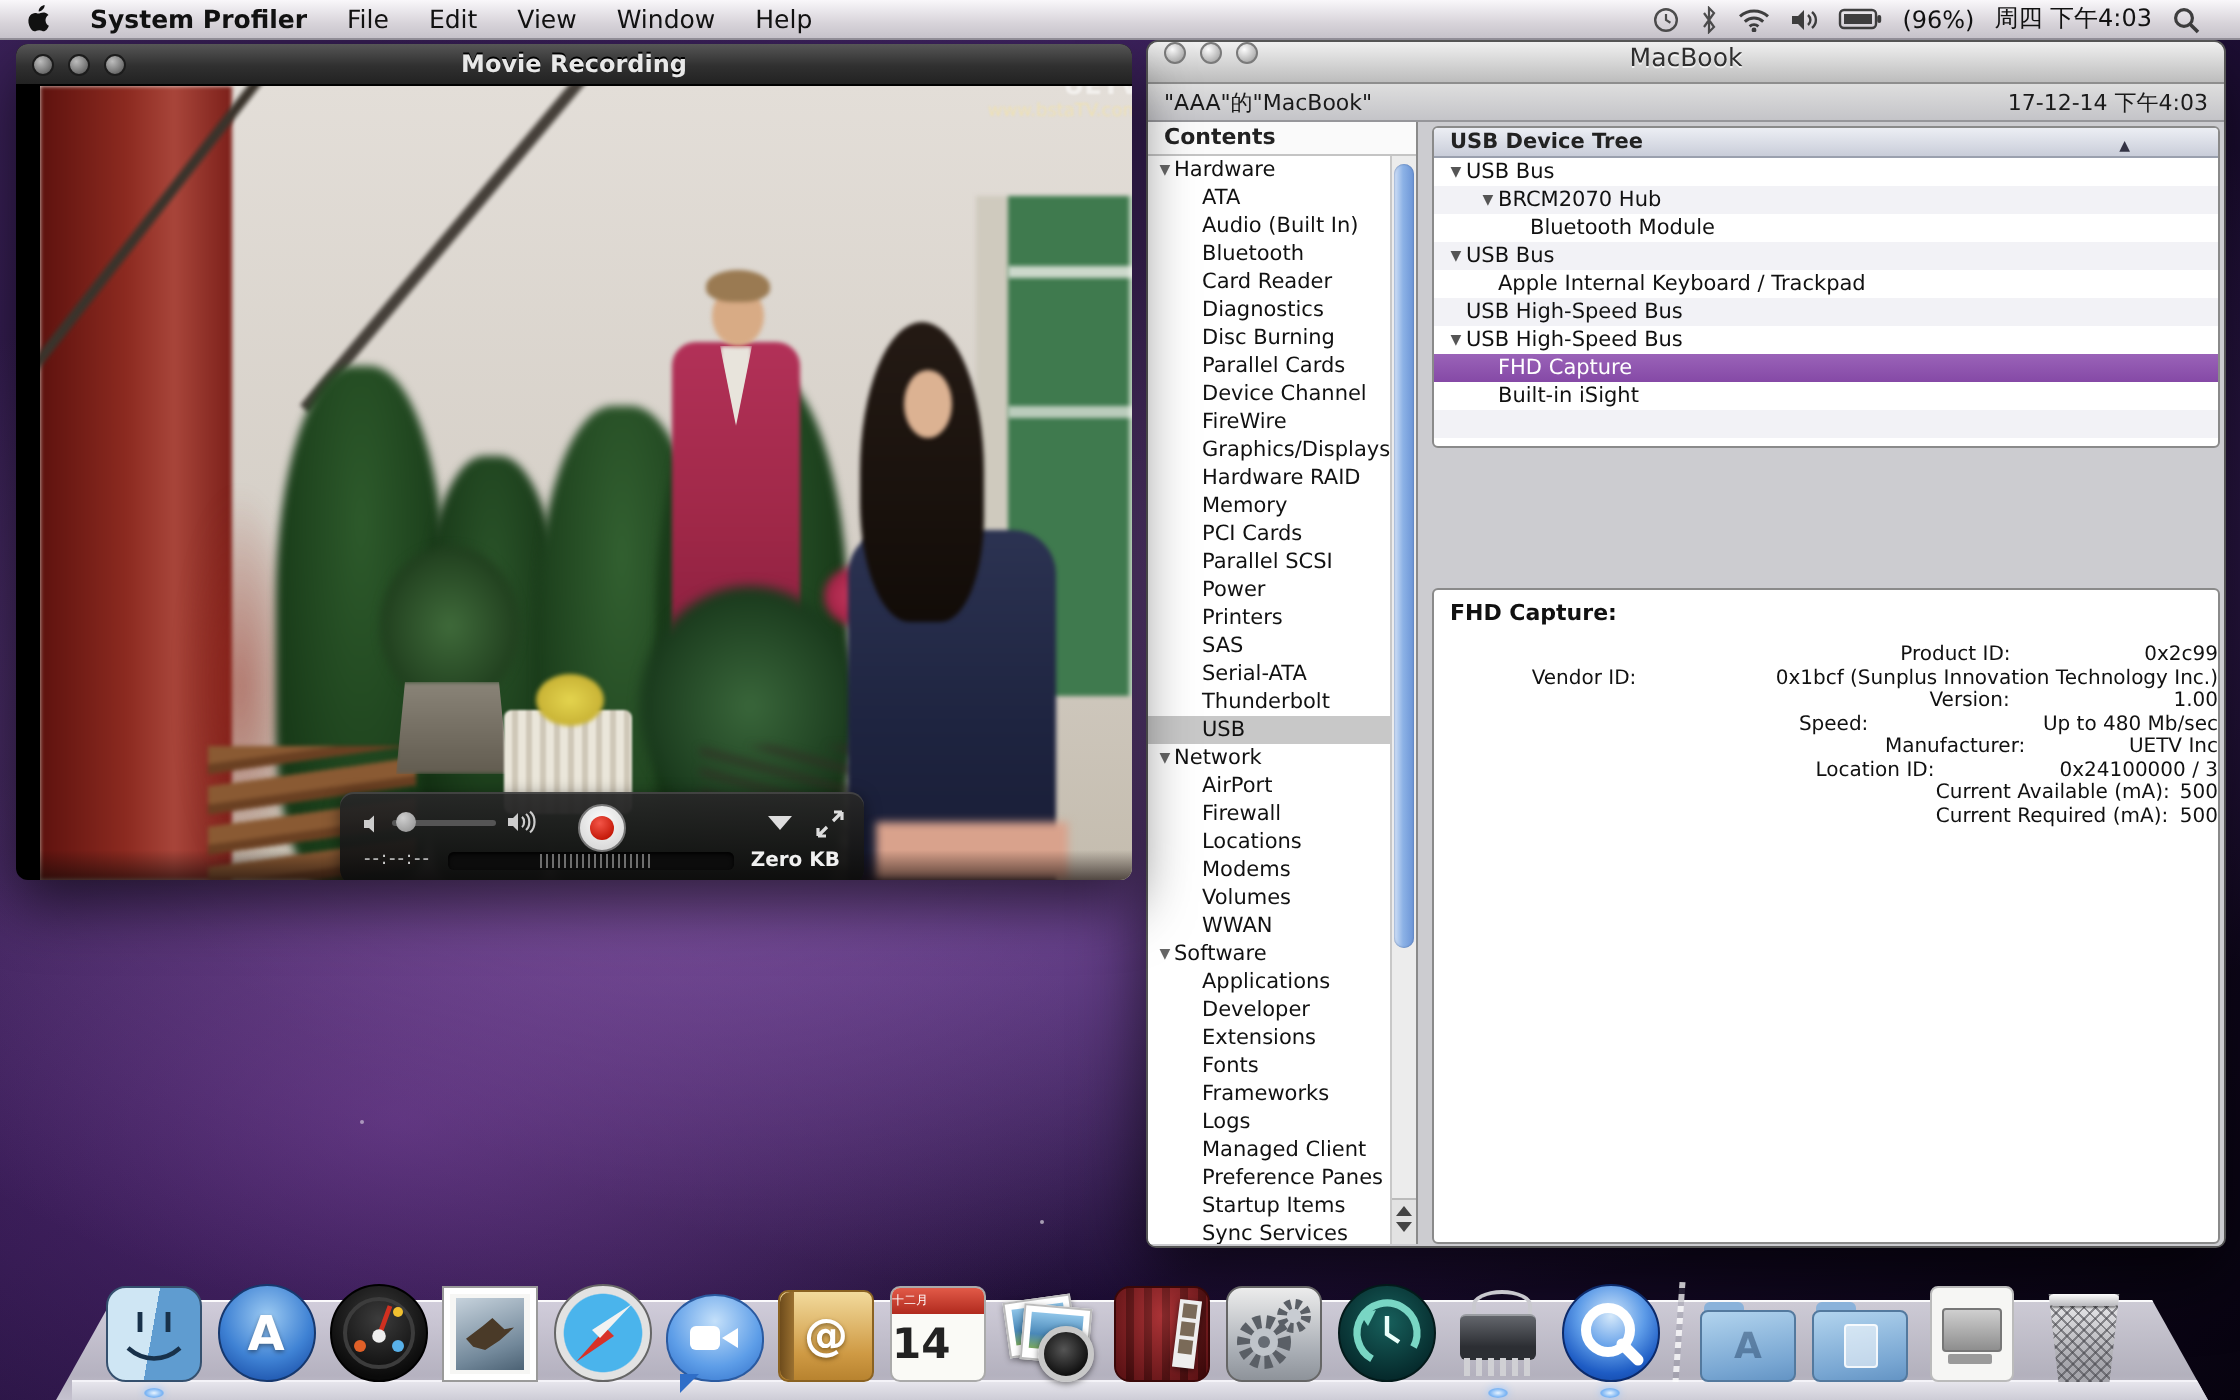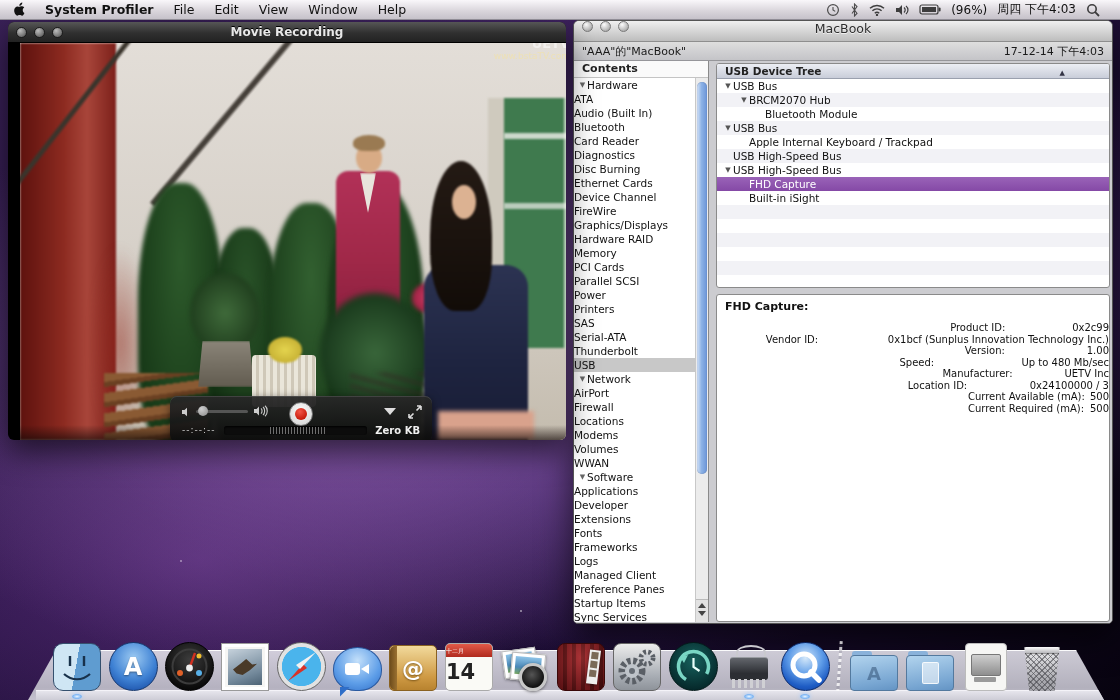--- a/index.html
+++ b/index.html
@@ -126,30 +126,30 @@
     display:flex;align-items:center;justify-content:space-between;padding:0 8px;font-size:11px;color:#1a1a1a;}
   .sp-body{position:relative;height:564px;background:#ccccd0;}
   .sp-sidebar{position:absolute;left:0;top:0;bottom:3px;width:134px;background:#fff;border-right:1px solid #8a8a8a;}
   .sb-head{height:16px;line-height:16px;padding-left:8px;font-size:11px;font-weight:bold;color:#222;
     background:#fafafa;border-bottom:1px solid #c4c4c4;}
   .sb-list{position:absolute;left:0;right:13px;top:17px;bottom:0;overflow:hidden;}
   .sb-row{height:14px;line-height:14px;font-size:10.5px;color:#111;white-space:nowrap;display:flex;align-items:center;}
   .sb-row.sel{background:#c8c8c8;}
   .sb-tri{font-size:7px;color:#666;width:9px;text-align:center;flex:0 0 9px;}
   .sb-l0{padding-left:4px;}
-  .sb-l1{}
+  .sb-l1{padding-left:27px;}
   .sb-scroll{position:absolute;right:0;top:17px;bottom:0;width:13px;background:#ececec;
     border-left:1px solid #c8c8c8;box-sizing:border-box;}
   .sb-thumb{position:absolute;left:1px;right:1px;top:4px;height:72%;border-radius:6px;
     background:linear-gradient(90deg,#d4e2f6,#8cb2e6 45%,#6b94d6);box-shadow:inset 0 0 1px #4a6aa0;}
   .sb-arrows{position:absolute;left:0;right:0;bottom:0;height:22px;background:#e2e2e2;border-top:1px solid #bbb;}
   .sb-up,.sb-dn{width:0;height:0;margin:3px auto 0;border-left:4px solid transparent;border-right:4px solid transparent;}
   .sb-up{border-bottom:5px solid #444;}
   .sb-dn{border-top:5px solid #444;}
-  .sp-tree{position:absolute;left:142px;right:2px;top:2px;height:225px;background:#fff;
+  .sp-tree{position:absolute;left:142px;right:2px;top:2px;height:161px;background:#fff;
     border:1px solid #8a8a8a;border-radius:3px;box-sizing:border-box;overflow:hidden;}
   .tree-head{height:14px;background:linear-gradient(#eceef4,#c9cdd9);border-bottom:1px solid #9aa0ae;
     font-size:10.5px;font-weight:bold;color:#222;line-height:14px;padding-left:8px;position:relative;}
   .tree-sort{position:absolute;right:44px;top:2px;font-size:7px;color:#334;}
   .tree-row{height:14px;line-height:14px;font-size:10.5px;color:#111;display:flex;align-items:center;white-space:nowrap;}
   .tree-row.odd{background:#f2f2f6;}
   .tree-row.sel{background:linear-gradient(#9a63b8,#8549a6);color:#fff;}
   .tr-tri{font-size:7px;color:#555;width:10px;text-align:center;flex:0 0 10px;}
   .tree-row.sel .tr-tri{color:#eee;}
   .tr-l1{padding-left:6px;}
@@ -427,21 +427,21 @@
             <div class="sb-row sb-l1">
               <span>Card Reader</span>
             </div>
             <div class="sb-row sb-l1">
               <span>Diagnostics</span>
             </div>
             <div class="sb-row sb-l1">
               <span>Disc Burning</span>
             </div>
             <div class="sb-row sb-l1">
-              <span>Ethernet Cards</span>
+              <span>Parallel Cards</span>
             </div>
             <div class="sb-row sb-l1">
               <span>Device Channel</span>
             </div>
             <div class="sb-row sb-l1">
               <span>FireWire</span>
             </div>
             <div class="sb-row sb-l1">
               <span>Graphics/Displays</span>
             </div>

